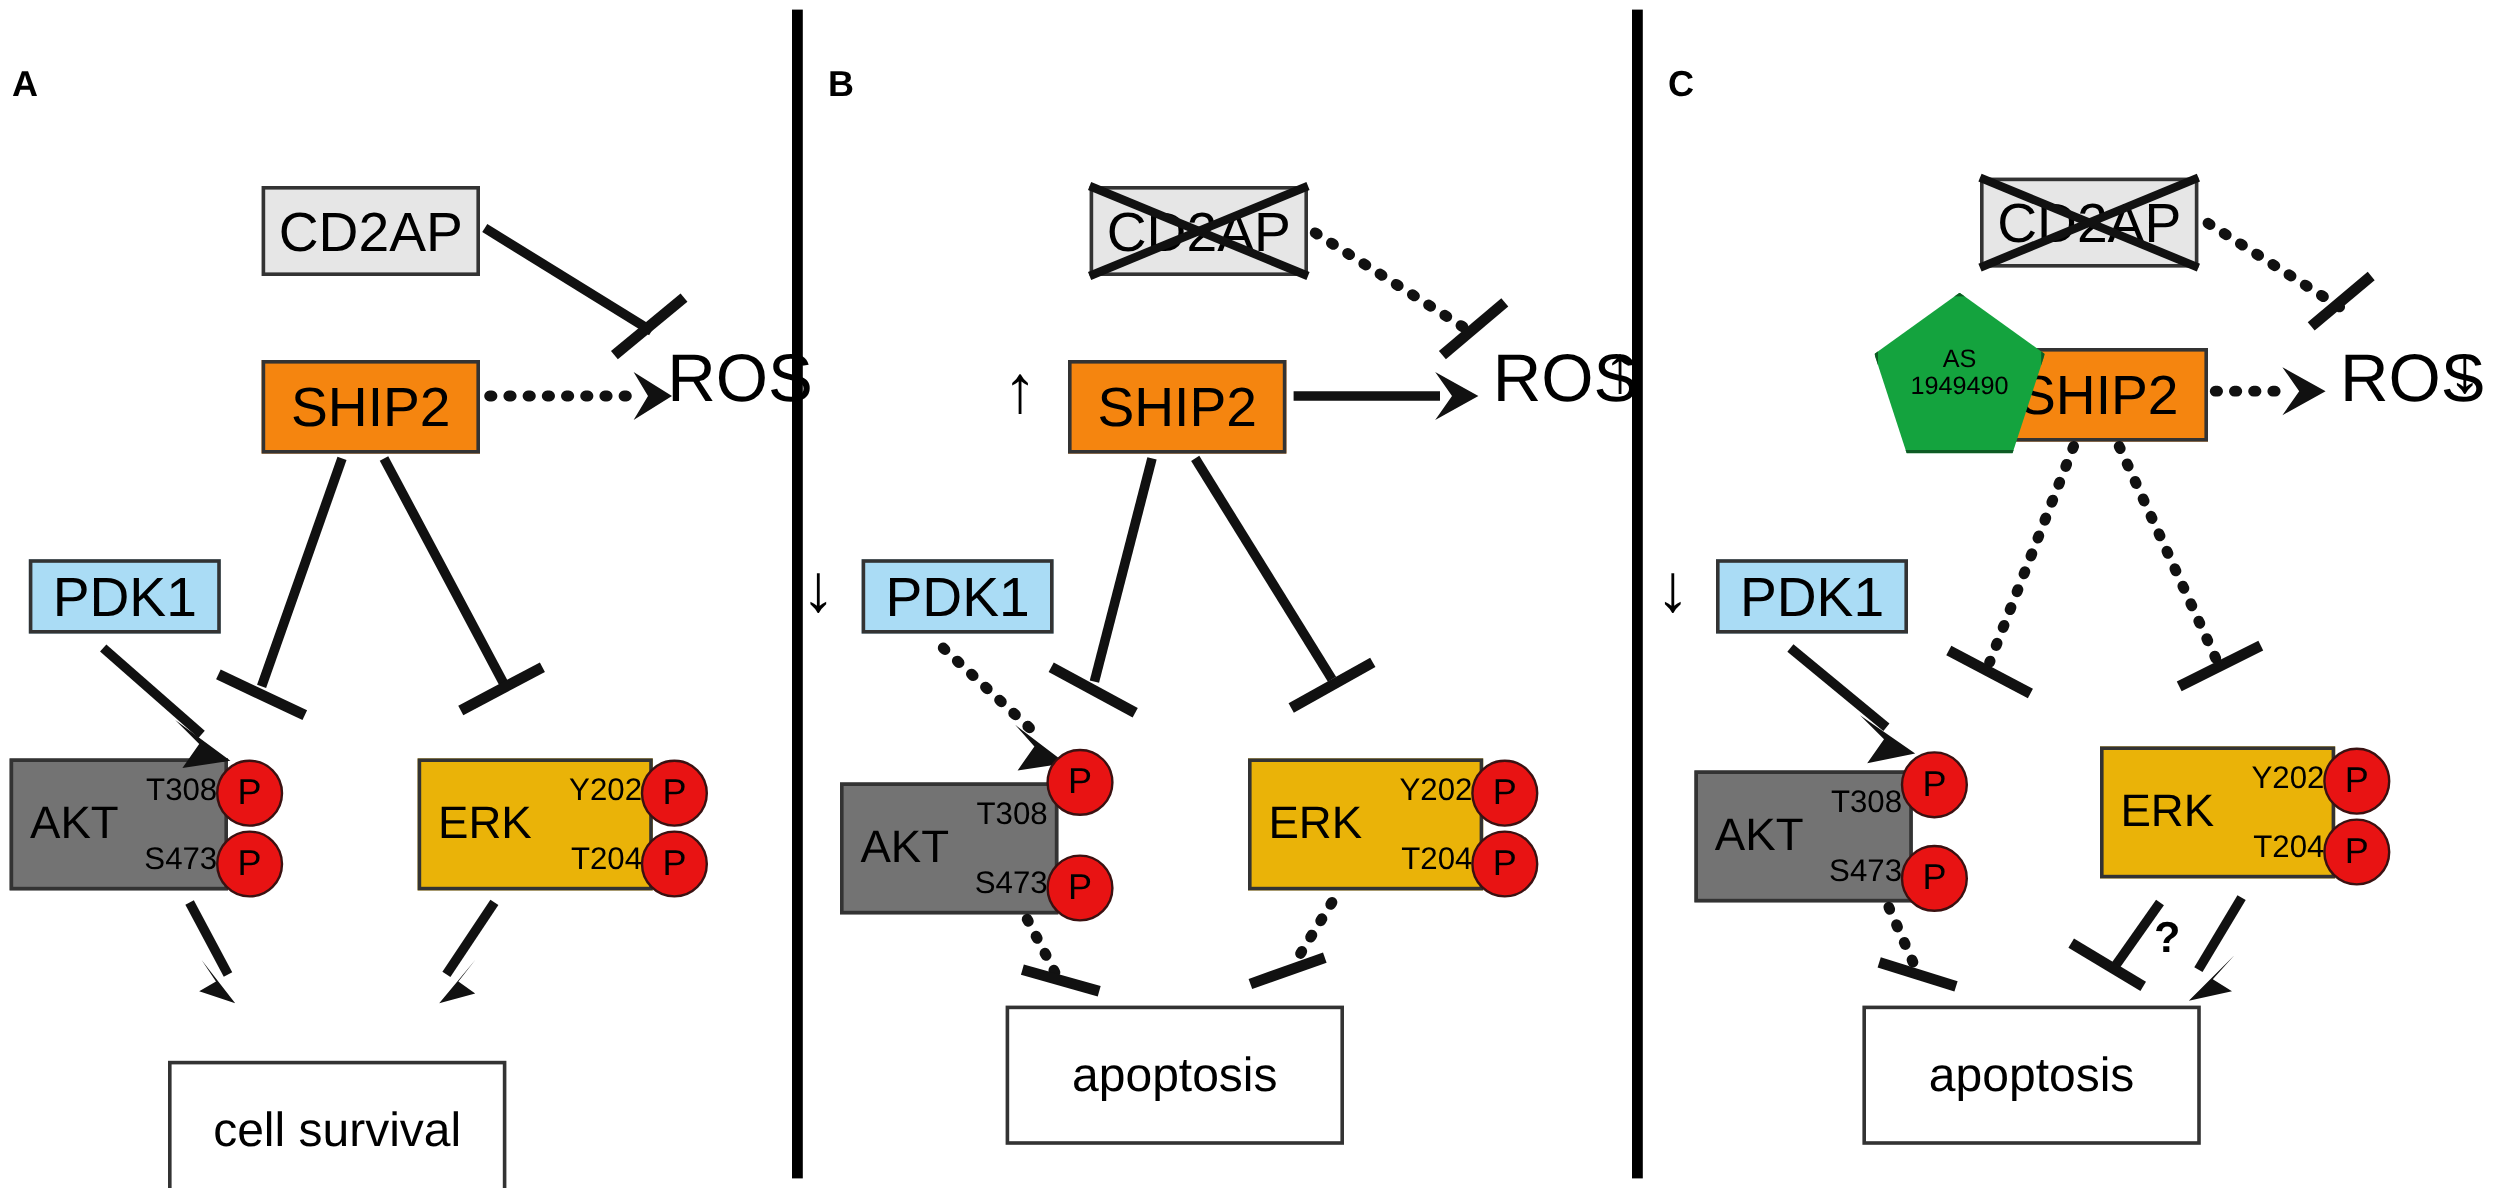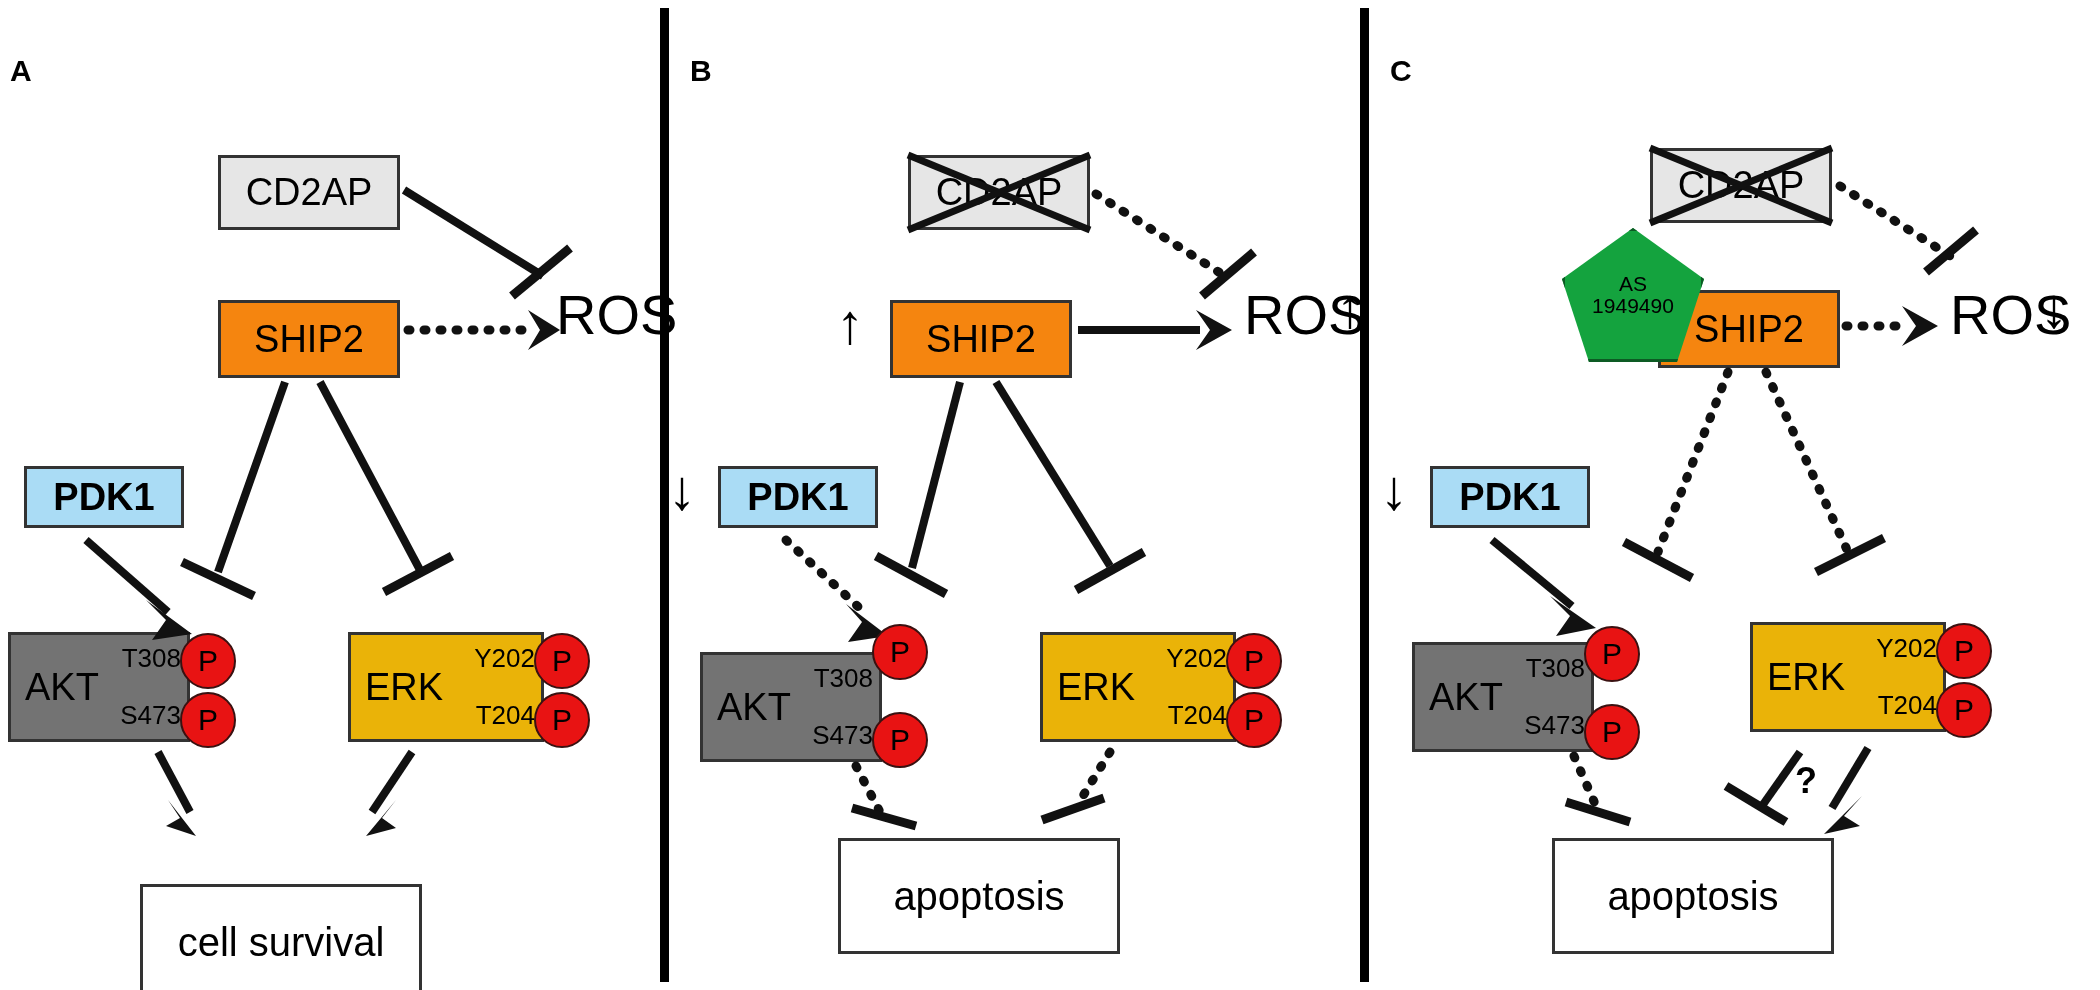--- a/index.html
+++ b/index.html
@@ -33,27 +33,27 @@
   }
   .node {
     position: absolute;
     box-sizing: border-box;
     border: 3px solid #333333;
     display: flex;
     align-items: center;
     color: #000000;
   }
   .node .main-label {
-    font-size: 38px;
+    font-size: 46px;
     white-space: nowrap;
   }
   .node-center .main-label { margin: 0 auto; }
   .node-gray { background: #e6e6e6; }
   .node-orange { background: #f5850f; }
-  .node-blue { background: #aadcf5; font-weight: bold; }
+  .node-blue { background: #aadcf5; }
   .node-yellow { background: #737373; }
   .node-purple { background: #eab308; }
   .node-white { background: #ffffff; border-color: #333333; }
   .node-outcome .main-label { font-size: 40px; margin: 0 auto; }
 
   .kinase-inner {
     position: relative;
     width: 100%;
     height: 100%;
   }
@@ -241,21 +241,21 @@
   <div class="panel-letter" style="left:1390px; top:54px;">C</div>
 
   <div class="node node-gray node-center" style="left:1650px; top:148px; width:182px; height:75px;">
     <span class="main-label">CD2AP</span>
   </div>
 
   <div class="node node-orange node-center" style="left:1658px; top:290px; width:182px; height:78px;">
     <span class="main-label">SHIP2</span>
   </div>
 
-  <div class="pentagon" style="left:1562px; top:228px;">
+  <div class="pentagon" style="left:1562px; top:244px;">
     <span>AS</span>
     <span>1949490</span>
   </div>
 
   <div class="node node-blue node-center" style="left:1430px; top:466px; width:160px; height:62px;">
     <span class="main-label">PDK1</span>
   </div>
   <div class="updown" style="left:1380px; top:462px;">↓</div>
 
   <div class="node node-yellow" style="left:1412px; top:642px; width:182px; height:110px;">

